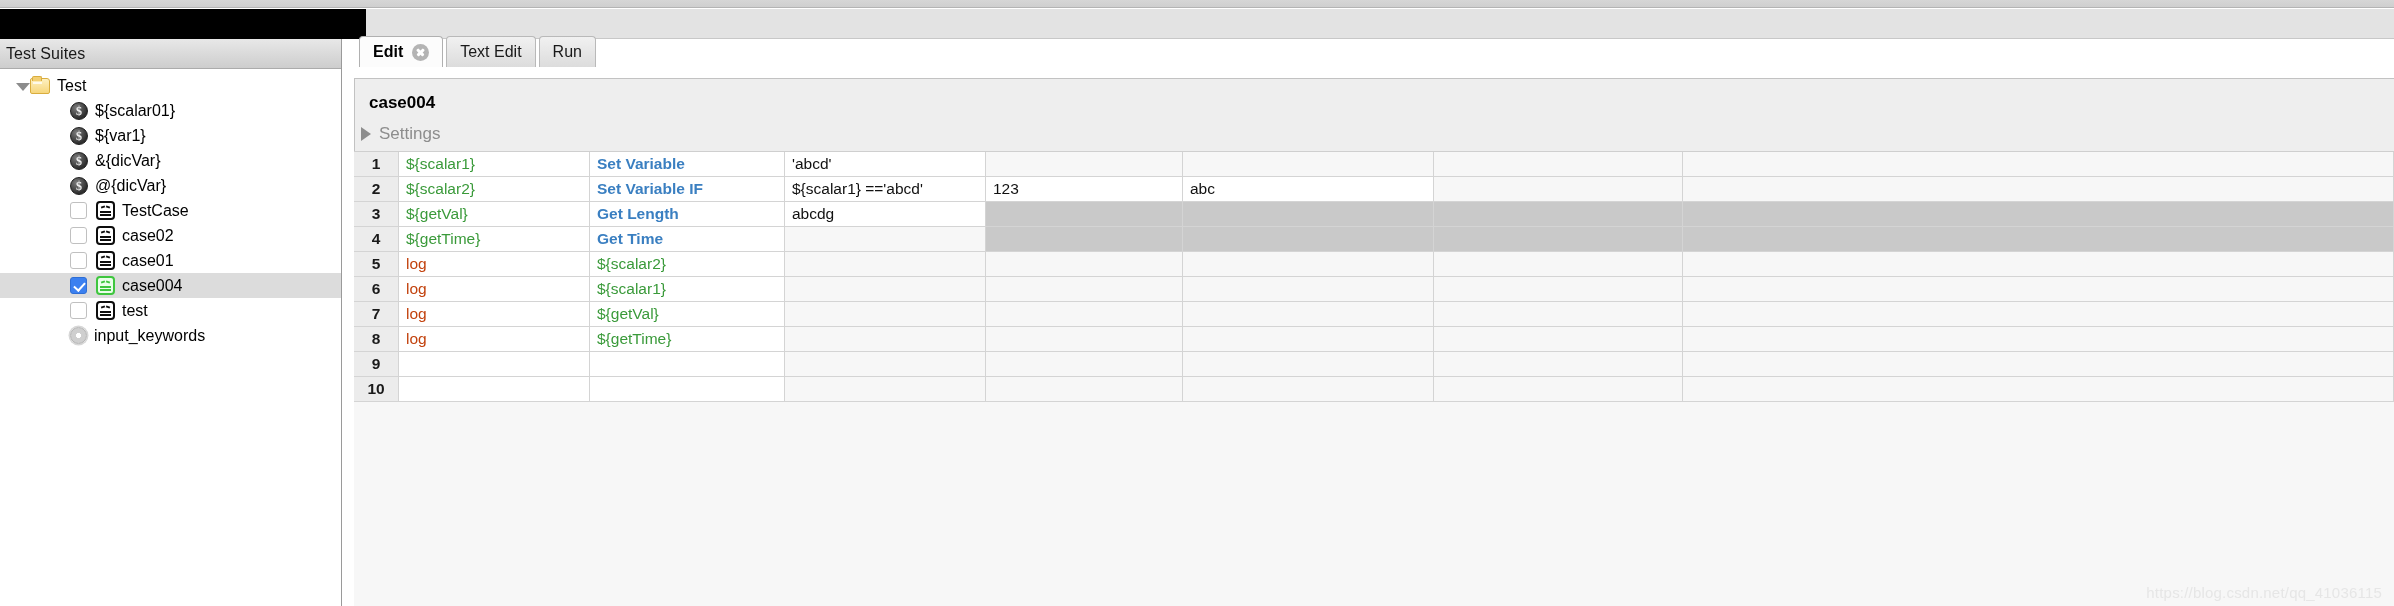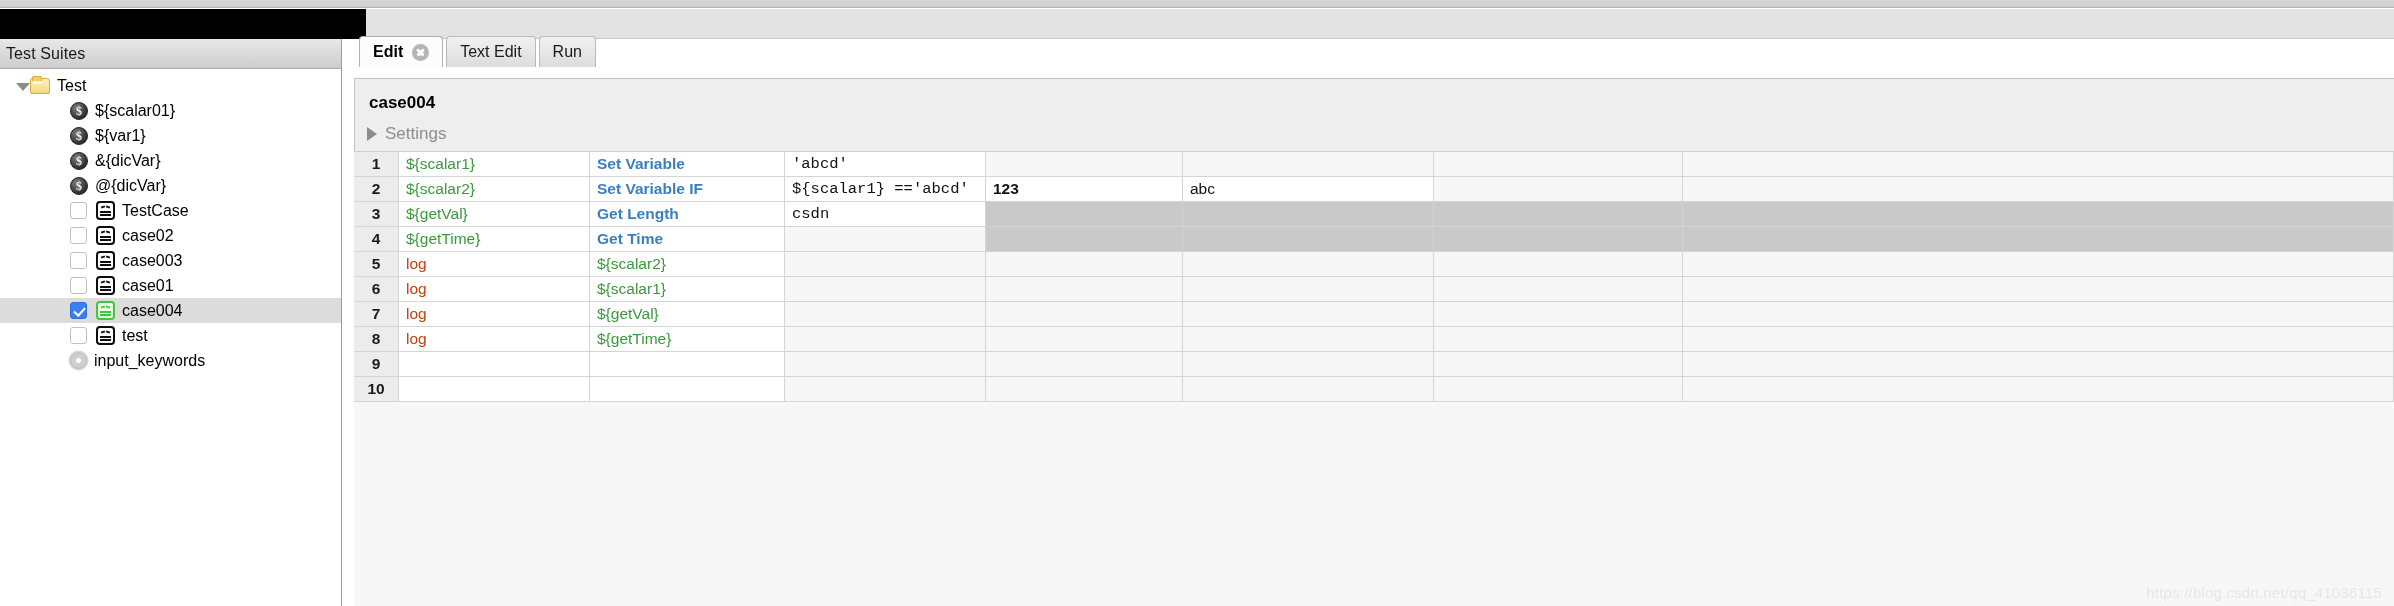--- a/index.html
+++ b/index.html
@@ -176,21 +176,21 @@
     background: #eeeeee;
     border-top: 1px solid #c2c2c2;
     border-left: 1px solid #c2c2c2;
   }
   .case-title {
     font-size: 17px; font-weight: bold; color: #000;
     padding: 14px 0 0 14px;
   }
   .settings {
     display: flex; align-items: center; gap: 8px;
-    padding: 11px 0 0 12px;
+    padding: 11px 0 0 6px;
     font-size: 17px; color: #8d8d8d;
   }
   .settings-arrow {
     width: 0; height: 0;
     border-top: 7px solid transparent; border-bottom: 7px solid transparent;
     border-left: 10px solid #8d8d8d;
   }
 
   
   .grid {
@@ -206,22 +206,22 @@
     background: #ffffff; overflow: hidden; white-space: nowrap;
   }
   .gnum {
     flex: 0 0 45px; background: #ececec; color: #1a1a1a;
     font-weight: bold; justify-content: center; padding-left: 0;
     border-right: 1px solid #d4d4d4; border-bottom: 1px solid #d4d4d4;
     display: flex; align-items: center; font-size: 15.5px;
   }
   .c1 { flex: 0 0 191px; }
   .c2 { flex: 0 0 195px; }
-  .c3 { flex: 0 0 201px; font-family: Liberation Mono, monospace; }
-  .c4 { flex: 0 0 197px; font-weight: bold; }
+  .c3 { flex: 0 0 201px; }
+  .c4 { flex: 0 0 197px; }
   .c5 { flex: 0 0 251px; }
   .c6 { flex: 0 0 249px; }
   .c7 { flex: 1 1 auto; }
   .empty-bg { background: #f7f7f7; }
   .dim-bg { background: #c9c9c9; }
   .var { color: #3a9a3a; }
   .kw { color: #3a7fc1; font-weight: bold; }
   .kw-plain { color: #c2410c; }
   .arg { color: #111111; }
 
@@ -311,35 +311,20 @@
           <span class="chk"></span>
           <span class="cell-indent" style="width:9px"></span>
           <span class="ico ico-testcase">
             <span class="face">
               <i class="eye-l"></i>
               <i class="eye-r"></i>
               <i class="mouth1"></i>
               <i class="mouth2"></i>
             </span>
           </span>
-          <span class="label">case003</span>
-        </div>
-        <div class="tree-row">
-          <span class="cell-indent" style="width:54px"></span>
-          <span class="twisty "></span>
-          <span class="chk"></span>
-          <span class="cell-indent" style="width:9px"></span>
-          <span class="ico ico-testcase">
-            <span class="face">
-              <i class="eye-l"></i>
-              <i class="eye-r"></i>
-              <i class="mouth1"></i>
-              <i class="mouth2"></i>
-            </span>
-          </span>
           <span class="label">case01</span>
         </div>
         <div class="tree-row selected">
           <span class="cell-indent" style="width:54px"></span>
           <span class="twisty "></span>
           <span class="chk on"></span>
           <span class="cell-indent" style="width:9px"></span>
           <span class="ico ico-testcase green">
             <span class="face">
               <i class="eye-l"></i>
@@ -415,21 +400,21 @@
           <div class="gcell c3 arg">${scalar1} =='abcd'</div>
           <div class="gcell c4 arg">123</div>
           <div class="gcell c5 arg">abc</div>
           <div class="gcell c6 arg empty-bg"></div>
           <div class="gcell c7 arg empty-bg"></div>
         </div>
         <div class="grow">
           <div class="gnum">3</div>
           <div class="gcell c1 var">${getVal}</div>
           <div class="gcell c2 kw">Get Length</div>
-          <div class="gcell c3 arg">csdn</div>
+          <div class="gcell c3 arg">abcdg</div>
           <div class="gcell c4 arg dim-bg"></div>
           <div class="gcell c5 arg dim-bg"></div>
           <div class="gcell c6 arg dim-bg"></div>
           <div class="gcell c7 arg dim-bg"></div>
         </div>
         <div class="grow">
           <div class="gnum">4</div>
           <div class="gcell c1 var">${getTime}</div>
           <div class="gcell c2 kw">Get Time</div>
           <div class="gcell c3 arg empty-bg"></div>

